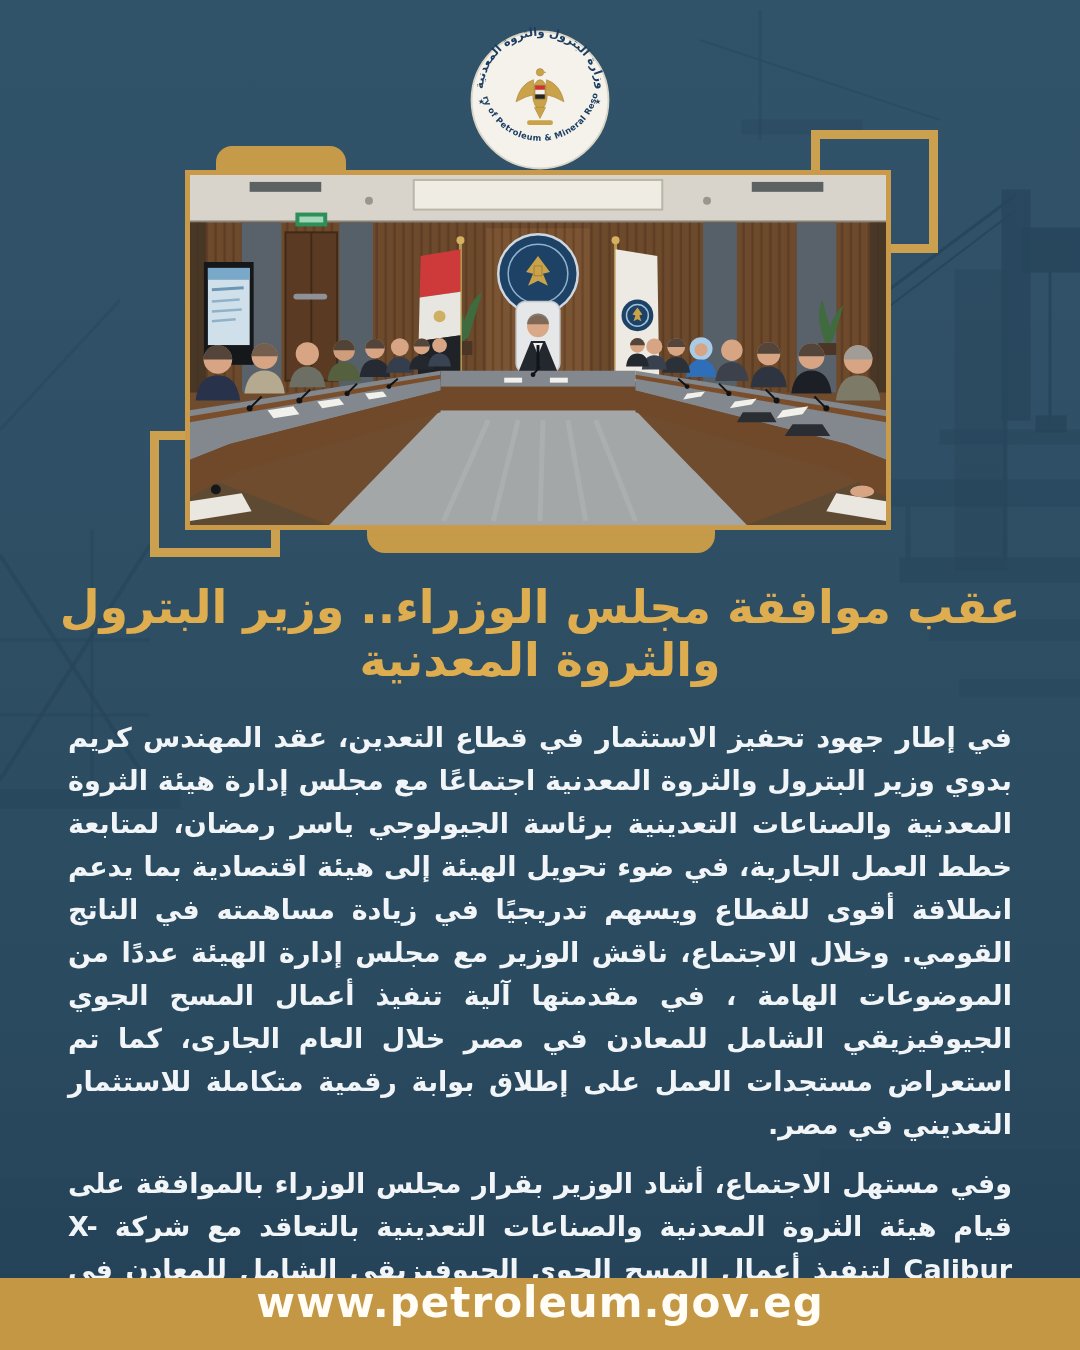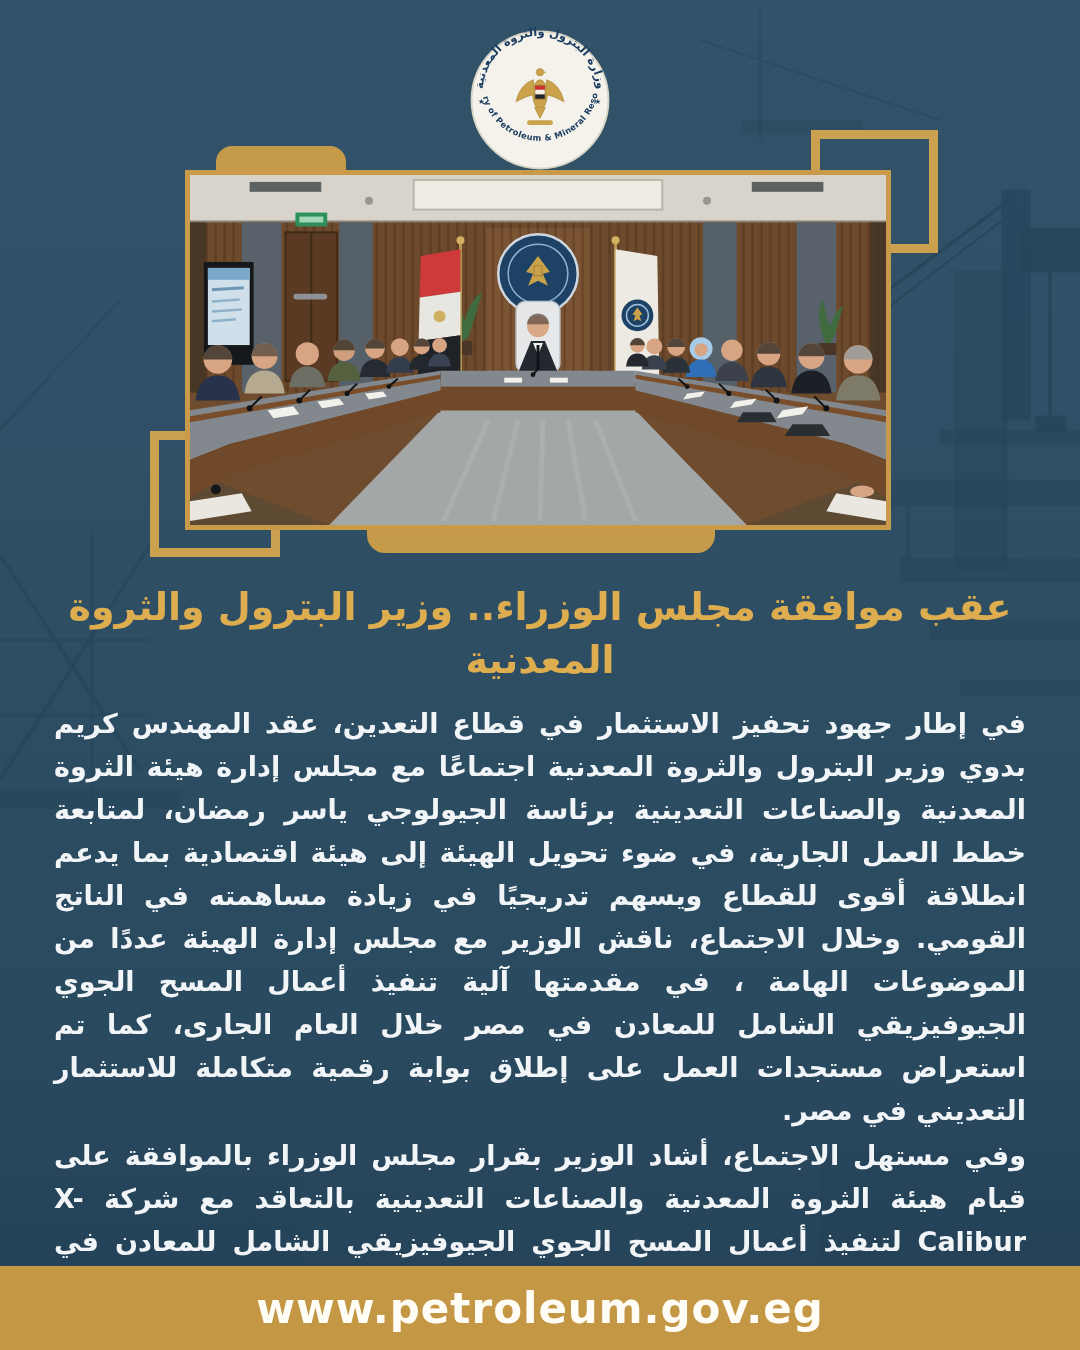--- a/index.html
+++ b/index.html
@@ -18,31 +18,31 @@
   .square-bl{left:150px;top:431px;width:130px;height:126px;border:9px solid #cba14f;background:transparent;}
   .tab-bottom{left:367px;top:524px;width:348px;height:29px;background:#c59a48;border-radius:0 0 18px 18px;}
   .photo-frame{
     position:absolute;left:185px;top:170px;width:706px;height:360px;z-index:2;
     border:5px solid #c89a4a;background:#6f4c2e;
   }
   .photo-frame svg{display:block;width:100%;height:100%;}
   .headline{
     position:absolute;left:0;top:581px;width:100%;z-index:3;
     text-align:center;direction:rtl;color:#ddad50;font-weight:bold;
-    font-size:38px;line-height:53px;letter-spacing:0;
+    font-size:46px;line-height:53px;letter-spacing:0;
   }
   .article{
     position:absolute;left:52px;top:700px;width:976px;z-index:3;
     direction:rtl;text-align:justify;color:#f2f5f7;font-weight:bold;
     font-size:27px;line-height:43px;
   }
-  .article p{margin:2px;}
+  .article p{margin:16px;}
   .footer-bar{
-    position:absolute;left:0;bottom:0;width:100%;height:84px;z-index:4;
-    background:#c49744;display:flex;align-items:center;justify-content:center;
+    position:absolute;left:0;bottom:0;width:100%;height:72px;z-index:4;
+    background:#c49744;display:flex;justify-content:center;
   }
   .footer-bar span{color:#fffdf6;font-size:42px;font-weight:bold;letter-spacing:1px;}
 </style>
 </head>
 <body>
 
 <div class="canvas">
 
   <svg class="bg-rigs" viewBox="0 0 1080 1350" preserveAspectRatio="none">
     <g stroke="#203e54" fill="#203e54" opacity="0.55">

